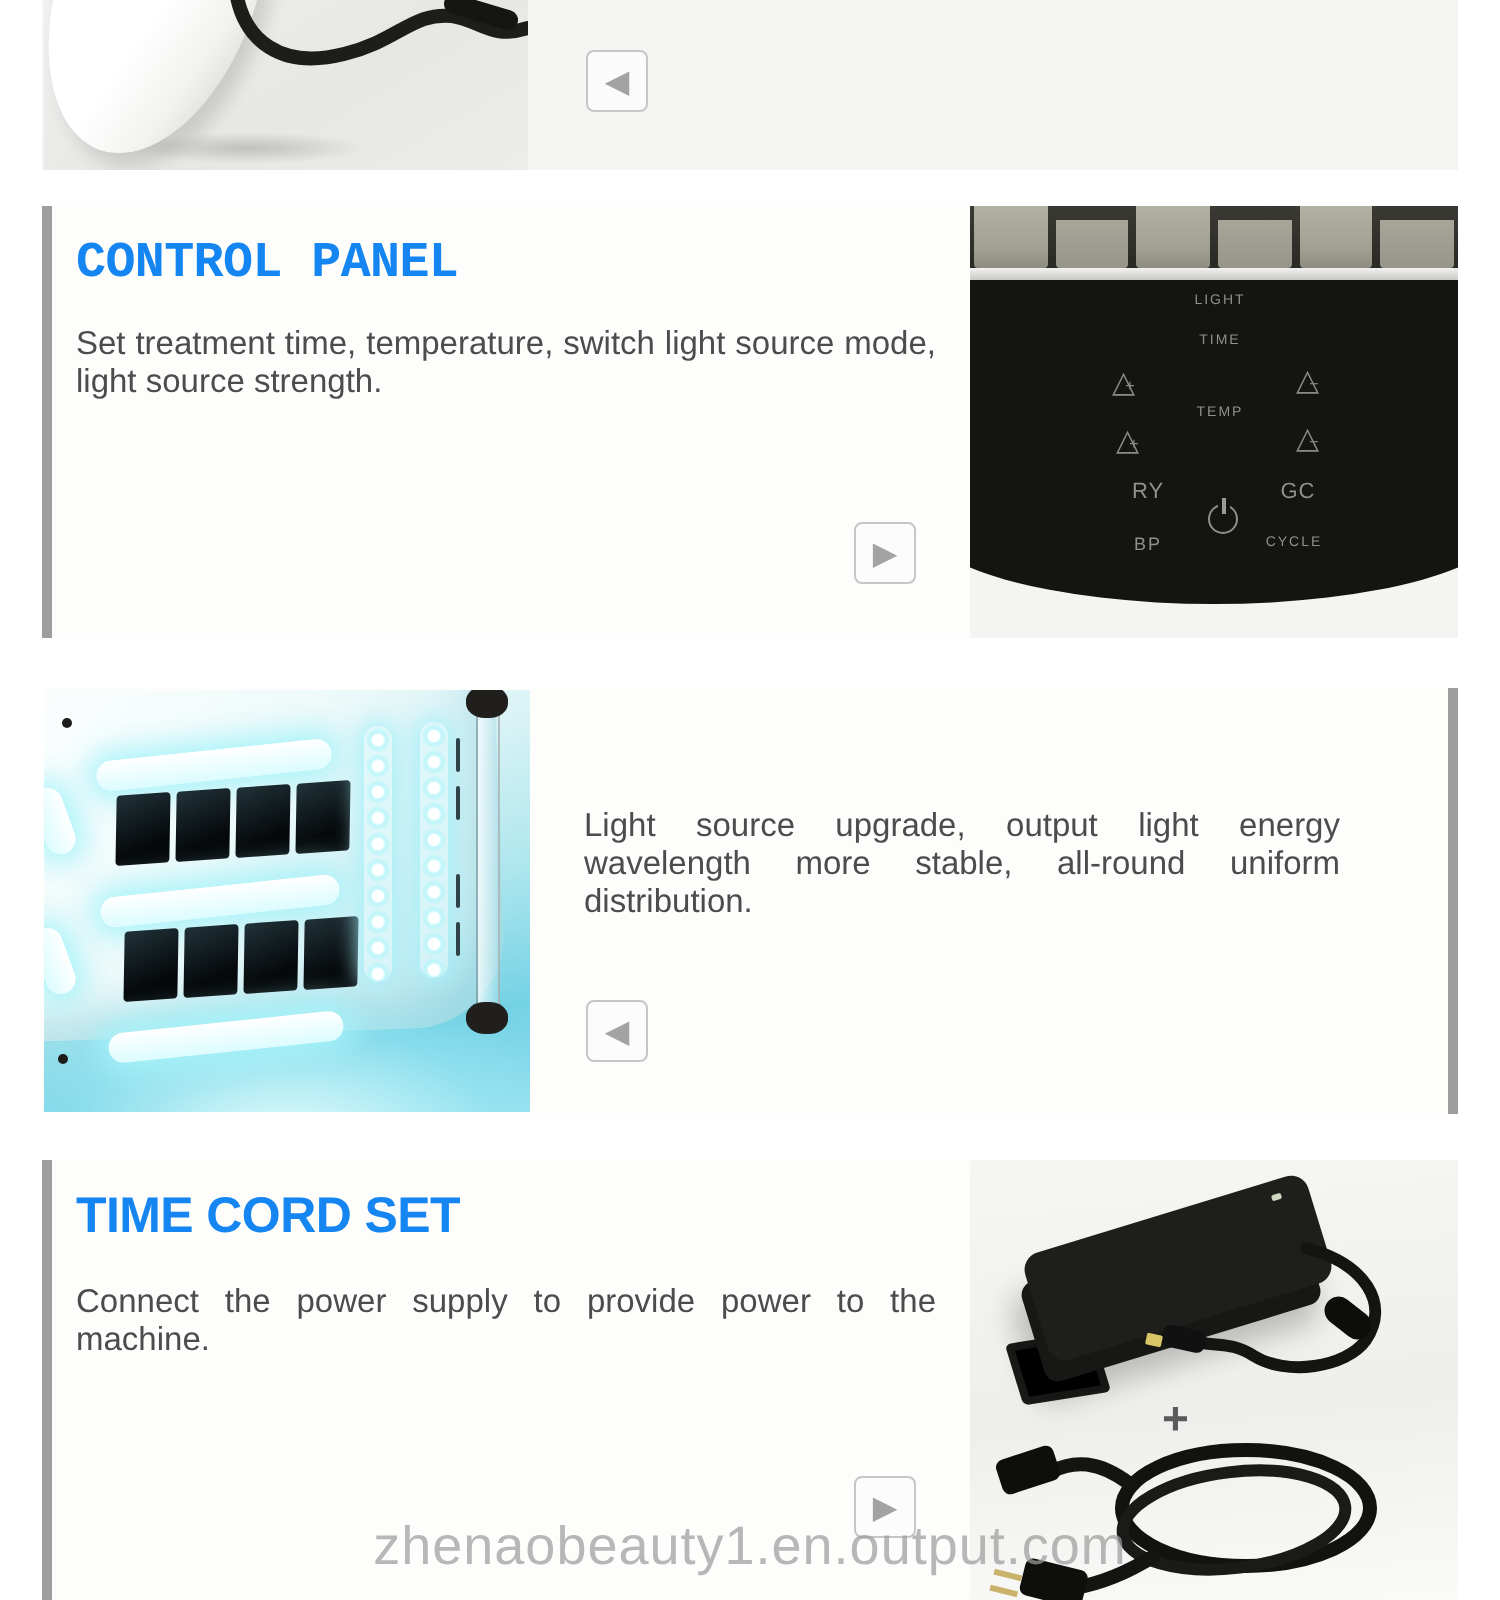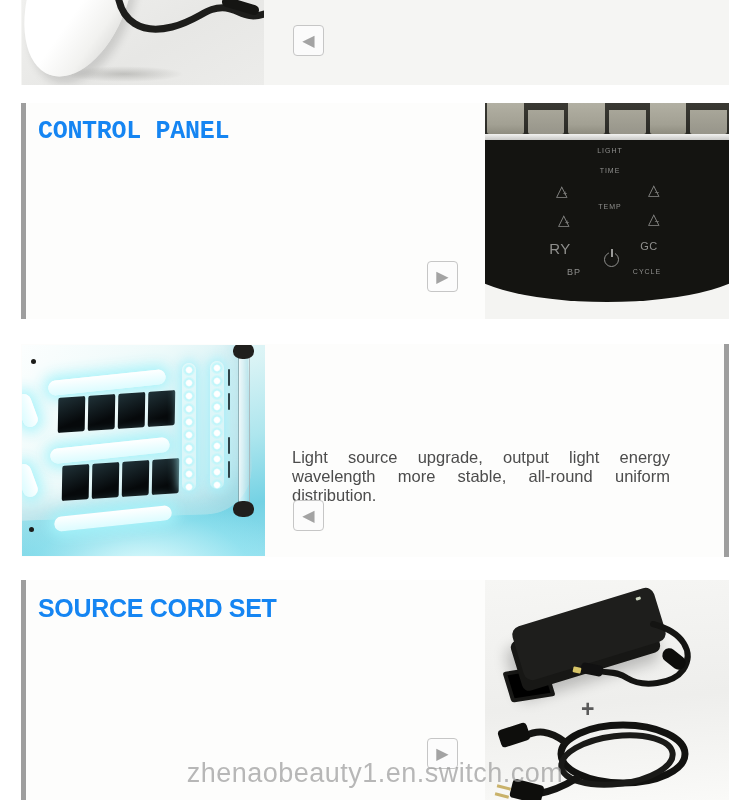--- a/index.html
+++ b/index.html
@@ -128,20 +128,21 @@
       </svg>
     </div>
     <button class="nav-btn" style="left:272px; top:25px;">
       <span class="nav-glyph">◀</span>
     </button>
   </div>
 
   <div class="section" id="sec-control">
     <div class="bar bar-left"></div>
     <h2 class="sec-heading" style="left:17px; top:14px;font-family:Liberation Mono, monospace;">CONTROL PANEL</h2>
+    <p class="sec-body" style="left:17px; top:60px; width:430px;">Set treatment time, temperature, switch light source mode, light source strength.</p>
     <button class="nav-btn" style="left:406px; top:158px;">
       <span class="nav-glyph">▶</span>
     </button>
 
     <div class="cp-image">
       <div class="cp-hinges">
         <div class="hinge"></div>
         <div class="hinge"></div>
         <div class="hinge"></div>
         <div class="hinge"></div>
@@ -163,21 +164,21 @@
         </span>
         <span class="cp-label" style="left:125px; top:63px; font-size:7px;">TEMP</span>
         <span class="cp-tri" style="left:73px; top:71px;">
           <span class="tri-glyph">△</span>
           <span class="tri-sign">+</span>
         </span>
         <span class="cp-tri" style="left:163px; top:70px;">
           <span class="tri-glyph">△</span>
           <span class="tri-sign">−</span>
         </span>
-        <span class="cp-label" style="left:75px;  top:100px; font-size:15px; letter-spacing:.5px;">RY</span>
+        <span class="cp-label" style="left:89px;  top:100px; font-size:11px; letter-spacing:.5px;">RY</span>
         <span class="cp-label" style="left:164px; top:100px; font-size:11px; letter-spacing:.5px;">GC</span>
         <span class="power-ring">
             <span class="power-bar"></span>
           </span>
         <span class="cp-label" style="left:89px;  top:127px; font-size:9px;">BP</span>
         <span class="cp-label" style="left:162px; top:128px; font-size:7px;">CYCLE</span>
       </div>
     </div>
   </div>
 
@@ -206,29 +207,30 @@
       <div class="vent" style="left:206px; top:48px;"></div>
       <div class="vent" style="left:206px; top:92px;"></div>
       <div class="vent" style="left:206px; top:116px;"></div>
       <div class="rod"></div>
       <div class="rod-cap" style="top:-2px;"></div>
       <div class="rod-cap" style="top:156px;"></div>
       <div class="screw" style="left:9px; top:14px;"></div>
       <div class="screw" style="left:7px; top:182px;"></div>
     </div>
 
-    <p class="sec-body" style="left:271px; top:60px; width:378px;margin-top:44px;">Light source upgrade, output light energy wavelength more stable, all-round uniform distribution.</p>
+    <p class="sec-body" style="left:271px; top:60px; width:378px;">Light source upgrade, output light energy wavelength more stable, all-round uniform distribution.</p>
     <button class="nav-btn" style="left:272px; top:156px;">
       <span class="nav-glyph">◀</span>
     </button>
   </div>
 
   <div class="section" id="sec-power">
     <div class="bar bar-left"></div>
-    <h2 class="sec-heading" style="left:17px; top:14px;">SOURCE CORD SET</h2>
+    <h2 class="sec-heading" style="left:17px; top:14px;">TIME CORD SET</h2>
+    <p class="sec-body" style="left:17px; top:62px; width:430px;">Connect the power supply to provide power to the machine.</p>
     <button class="nav-btn" style="left:406px; top:158px;">
       <span class="nav-glyph">▶</span>
     </button>
 
     <div class="pc-image">
       <div class="adapter-inlet"></div>
       <div class="adapter">
         <div class="adapter-led"></div>
       </div>
       <svg class="pc-svg" width="244" height="220" viewBox="0 0 244 220">
@@ -242,14 +244,14 @@
         <rect x="14" y="146" width="30" height="18" rx="4" transform="rotate(-18 29 155)" fill="#0e0e0c"></rect>
         <path d="M92,198 C76,208 64,212 52,214" fill="none" stroke="#141412" stroke-width="7" stroke-linecap="round"></path>
         <rect x="26" y="202" width="32" height="19" rx="4" transform="rotate(14 42 211)" fill="#0e0e0c"></rect>
         <rect x="12" y="206" width="14" height="3" transform="rotate(14 19 207)" fill="#c9b26a"></rect>
         <rect x="10" y="214" width="14" height="3" transform="rotate(14 17 215)" fill="#c9b26a"></rect>
       </svg>
       <div class="pc-plus">+</div>
     </div>
   </div>
 
-  <div class="watermark">zhenaobeauty1.en.switch.com</div>
+  <div class="watermark">zhenaobeauty1.en.output.com</div>
 </div>
 
 </body></html>

